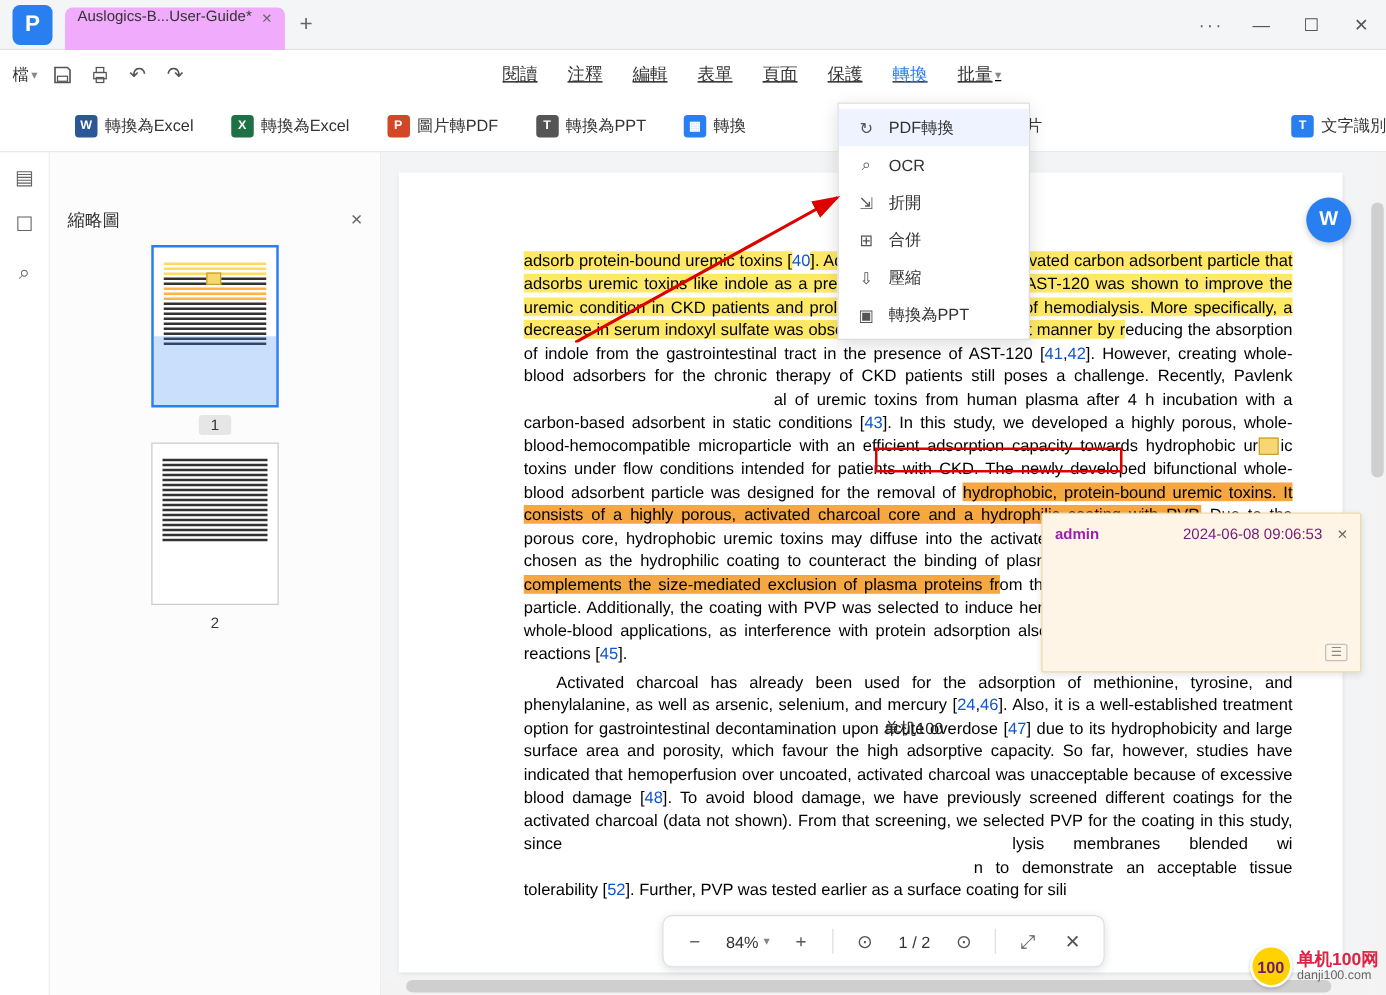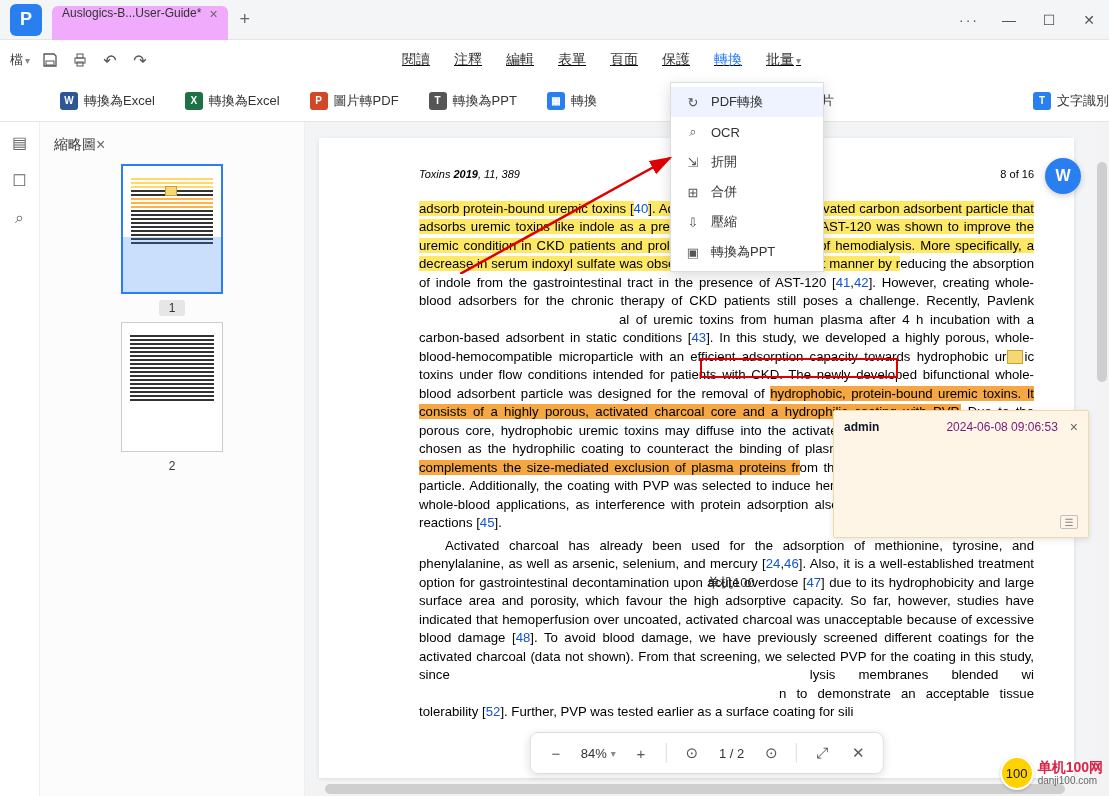--- a/index.html
+++ b/index.html
@@ -36,21 +36,21 @@
 .ic-img { background: #2a7ff0; }
 .ic-conv { background: #666; }
 .ic-ocr { background: #2a7ff0; }
 
 
 .body { display: flex; height: 674px; }
 .left-rail { width: 40px; background: #fff; border-right: 1px solid #eee; display: flex; flex-direction: column; align-items: center; padding-top: 10px; gap: 18px; }
 .rail-icon { width: 20px; height: 20px; color: #666; cursor: pointer; display: flex; align-items: center; justify-content: center; }
 
 .thumb-panel { width: 265px; background: #fcfcfc; border-right: 1px solid #eee; padding: 10px 0; }
-.thumb-header { display: flex; align-items: center; justify-content: flex-start; padding: 4px 14px 10px; }
+.thumb-header { display: flex; align-items: center; justify-content: space-between; padding: 4px 14px 10px; margin-top: 32px; }
 .thumb-title { font-size: 14px; color: #333; }
 .thumb-close { cursor: pointer; color: #666; font-size: 16px; }
 .thumb-list { display: flex; flex-direction: column; align-items: center; gap: 6px; }
 .thumb { width: 102px; height: 130px; background: #fff; border: 1px solid #ccc; position: relative; padding: 10px 8px; cursor: pointer; overflow: hidden; }
 .thumb.selected { border: 2px solid #2a7ff0; }
 .thumb-sel-overlay { position: absolute; bottom: 0; left: 0; right: 0; height: 55px; background: rgba(42,127,240,0.25); }
 .thumb-num { font-size: 12px; color: #333; background: #e6e6e6; padding: 1px 10px; border-radius: 3px; }
 .thumb-num.plain { background: transparent; }
 .tline { height: 2px; background: #333; margin: 2px 0; }
 .thl-y { background: #ffd966; }
@@ -82,38 +82,38 @@
 
 .red-arrow { position: absolute; left: 460px; top: 154px; z-index: 60; pointer-events: none; }
 .red-box { position: absolute; border: 2px solid #d00; z-index: 40; pointer-events: none; }
 
 
 .fab { position: absolute; right: 28px; top: 158px; width: 36px; height: 36px; border-radius: 50%; background: #2a7ff0; color: #fff; display: flex; align-items: center; justify-content: center; font-weight: bold; cursor: pointer; box-shadow: 0 2px 6px rgba(0,0,0,0.2); z-index: 45; }
 
 
 .comment { position: absolute; right: 20px; top: 410px; width: 256px; height: 128px; background: #fef5e6; border: 1px solid #f0d9a8; box-shadow: 0 2px 6px rgba(0,0,0,0.1); z-index: 55; border-radius: 2px; }
 .comment-head { display: flex; align-items: center; gap: 8px; padding: 8px 10px; font-size: 12px; }
-.c-user { font-weight: bold; color: #0f172a; }
+.c-user { font-weight: bold; color: #a21caf; }
 .c-date { color: #701a75; flex: 1; text-align: right; padding-right: 4px; }
 .c-close { color: #666; cursor: pointer; font-size: 14px; }
 .c-body { padding: 6px 10px; color: #9aa; font-size: 13px; }
 .c-menu { position: absolute; right: 10px; bottom: 8px; width: 18px; height: 14px; border: 1px solid #c0c0c0; border-radius: 2px; display: flex; align-items: center; justify-content: center; color: #888; font-size: 10px; cursor: pointer; }
 
 
 .bottom-bar { position: absolute; left: 50%; transform: translateX(-50%); bottom: 22px; height: 42px; background: rgba(255,255,255,0.96); border: 1px solid #ddd; border-radius: 8px; display: flex; align-items: center; gap: 6px; padding: 0 10px; box-shadow: 0 2px 8px rgba(0,0,0,0.12); z-index: 48; }
 .bb-btn { width: 30px; height: 30px; display: flex; align-items: center; justify-content: center; color: #555; cursor: pointer; border-radius: 4px; font-size: 15px; }
 .bb-zoom { font-size: 13px; color: #333; display: flex; align-items: center; gap: 4px; padding: 0 4px; }
 .bb-sep { width: 1px; height: 20px; background: #ddd; margin: 0 4px; }
 .bb-page { font-size: 13px; color: #333; padding: 0 6px; }
 .chev { font-size: 10px; color: #888; }
 
 
 .wm-text { position: absolute; left: 707px; top: 574px; font-size: 13px; color: #222; z-index: 46; font-family: "Microsoft YaHei", sans-serif; }
 .wm-logo { position: absolute; right: 6px; bottom: 6px; display: flex; align-items: center; gap: 4px; z-index: 70; }
-.wm-ball { width: 34px; height: 34px; border-radius: 50%; background: #ffd200; display: flex; align-items: center; justify-content: center; font-weight: normal; font-size: 13px; color: #0f172a; border: 2px solid #fff; box-shadow: 0 1px 3px rgba(0,0,0,0.2); }
+.wm-ball { width: 34px; height: 34px; border-radius: 50%; background: #ffd200; display: flex; align-items: center; justify-content: center; font-weight: bold; font-size: 13px; color: #701a75; border: 2px solid #fff; box-shadow: 0 1px 3px rgba(0,0,0,0.2); }
 .wm-txt { display: flex; flex-direction: column; line-height: 1.1; }
 .wm-cn { font-size: 14px; color: #d24; font-weight: bold; }
 .wm-url { font-size: 10px; color: #666; }
 </style>
 </head>
 <body>
 
 <div class="title-bar">
   <div class="app-logo">P</div>
   <div class="tab">
@@ -252,24 +252,20 @@
           <div class="tline"></div>
           <div class="tline"></div>
           <div class="tline"></div>
       </div>
       <div class="thumb-num plain">2</div>
     </div>
   </div>
 
   <div class="doc-area">
     <div class="page">
-      <div class="pg-header">
-        <span><i>Toxins</i> <b>2019</b><span>, 11, 389</span></span>
-        <span class="rh">8 of 16</span>
-      </div>
       <div class="doc-text">
         <span class="hl-y">adsorb protein-bound uremic toxins [</span><a class="ref">40</a><span class="hl-y">]. A</span><span class="hl-y">dministered, intestinal, activated carbon adsorbent particle that adsorbs uremic toxins like indole as a precursor of indoxyl sulfate. AST-120 was shown to improve the uremic condition in CKD patients and prolong the time to initiation of hemodialysis. More specifically, a decrease in serum indoxyl sulfate was observed in a dose-dependent manner by r</span><span>educing the absorption of indole from the gastrointestinal tract in the presence of AST-120 [</span><a class="ref">41</a>,<a class="ref">42</a><span>]. However, creating whole-blood adsorbers for the chronic therapy of CKD patients still poses a challenge. Recently, Pavlenk</span><span style="display:inline-block;width:200px"></span><span>al of uremic toxins from human plasma after 4 h incubation with a carbon-based adsorbent in static conditions [</span><a class="ref">43</a><span>]. In this study, we developed a highly porous, whole-blood-hemocompatible microparticle with an efficient adsorption capacity towards hydrophobic ur</span><span class="note-dot"></span><span>ic toxins under flow conditions intended for patients with CKD. The newly developed bifunctional whole-blood adsorbent particle was designed for the removal of </span><span class="hl-o">hydrophobic, protein-bound uremic toxins. It consists of a highly porous, activated charcoal core and a hydrophilic coating with PVP.</span><span> Due to the porous core, hydrophobic uremic toxins may diffuse into the activated charcoal core, while PVP was chosen as the hydrophilic coating to counteract the binding of plasma proteins and blood cells. </span><span class="hl-o">This complements the size-mediated exclusion of plasma proteins fr</span><span>om the particle by the pore size of the particle. Additionally, the coating with PVP was selected to induce hemocompatibility of the particles for whole-blood applications, as interference with protein adsorption also prevents downstream biological reactions [</span><a class="ref">45</a><span>].</span>
         <div style="height:4px"></div>
         <div class="para-indent"><span>Activated charcoal has already been used for the adsorption of methionine, tyrosine, and phenylalanine, as well as arsenic, selenium, and mercury [</span><a class="ref">24</a>,<a class="ref">46</a><span>]. Also, it is a well-established treatment option for gastrointestinal decontamination upon acute overdose [</span><a class="ref">47</a><span>] due to its hydrophobicity and large surface area and porosity, which favour the high adsorptive capacity. So far, however, studies have indicated that hemoperfusion over uncoated, activated charcoal was unacceptable because of excessive blood damage [</span><a class="ref">48</a><span>]. To avoid blood damage, we have previously screened different coatings for the activated charcoal (data not shown). From that screening, we selected PVP for the coating in this study, since</span><span style="display:inline-block;width:360px"></span><span>lysis membranes blended wi</span><span style="display:inline-block;width:360px"></span><span>n to demonstrate an acceptable tissue tolerability [</span><a class="ref">52</a><span>]. Further, PVP was tested earlier as a surface coating for sili</span></div>
       </div>
     </div>
 
     <div class="bottom-bar">
       <div class="bb-btn">−</div>
       <div class="bb-zoom">

